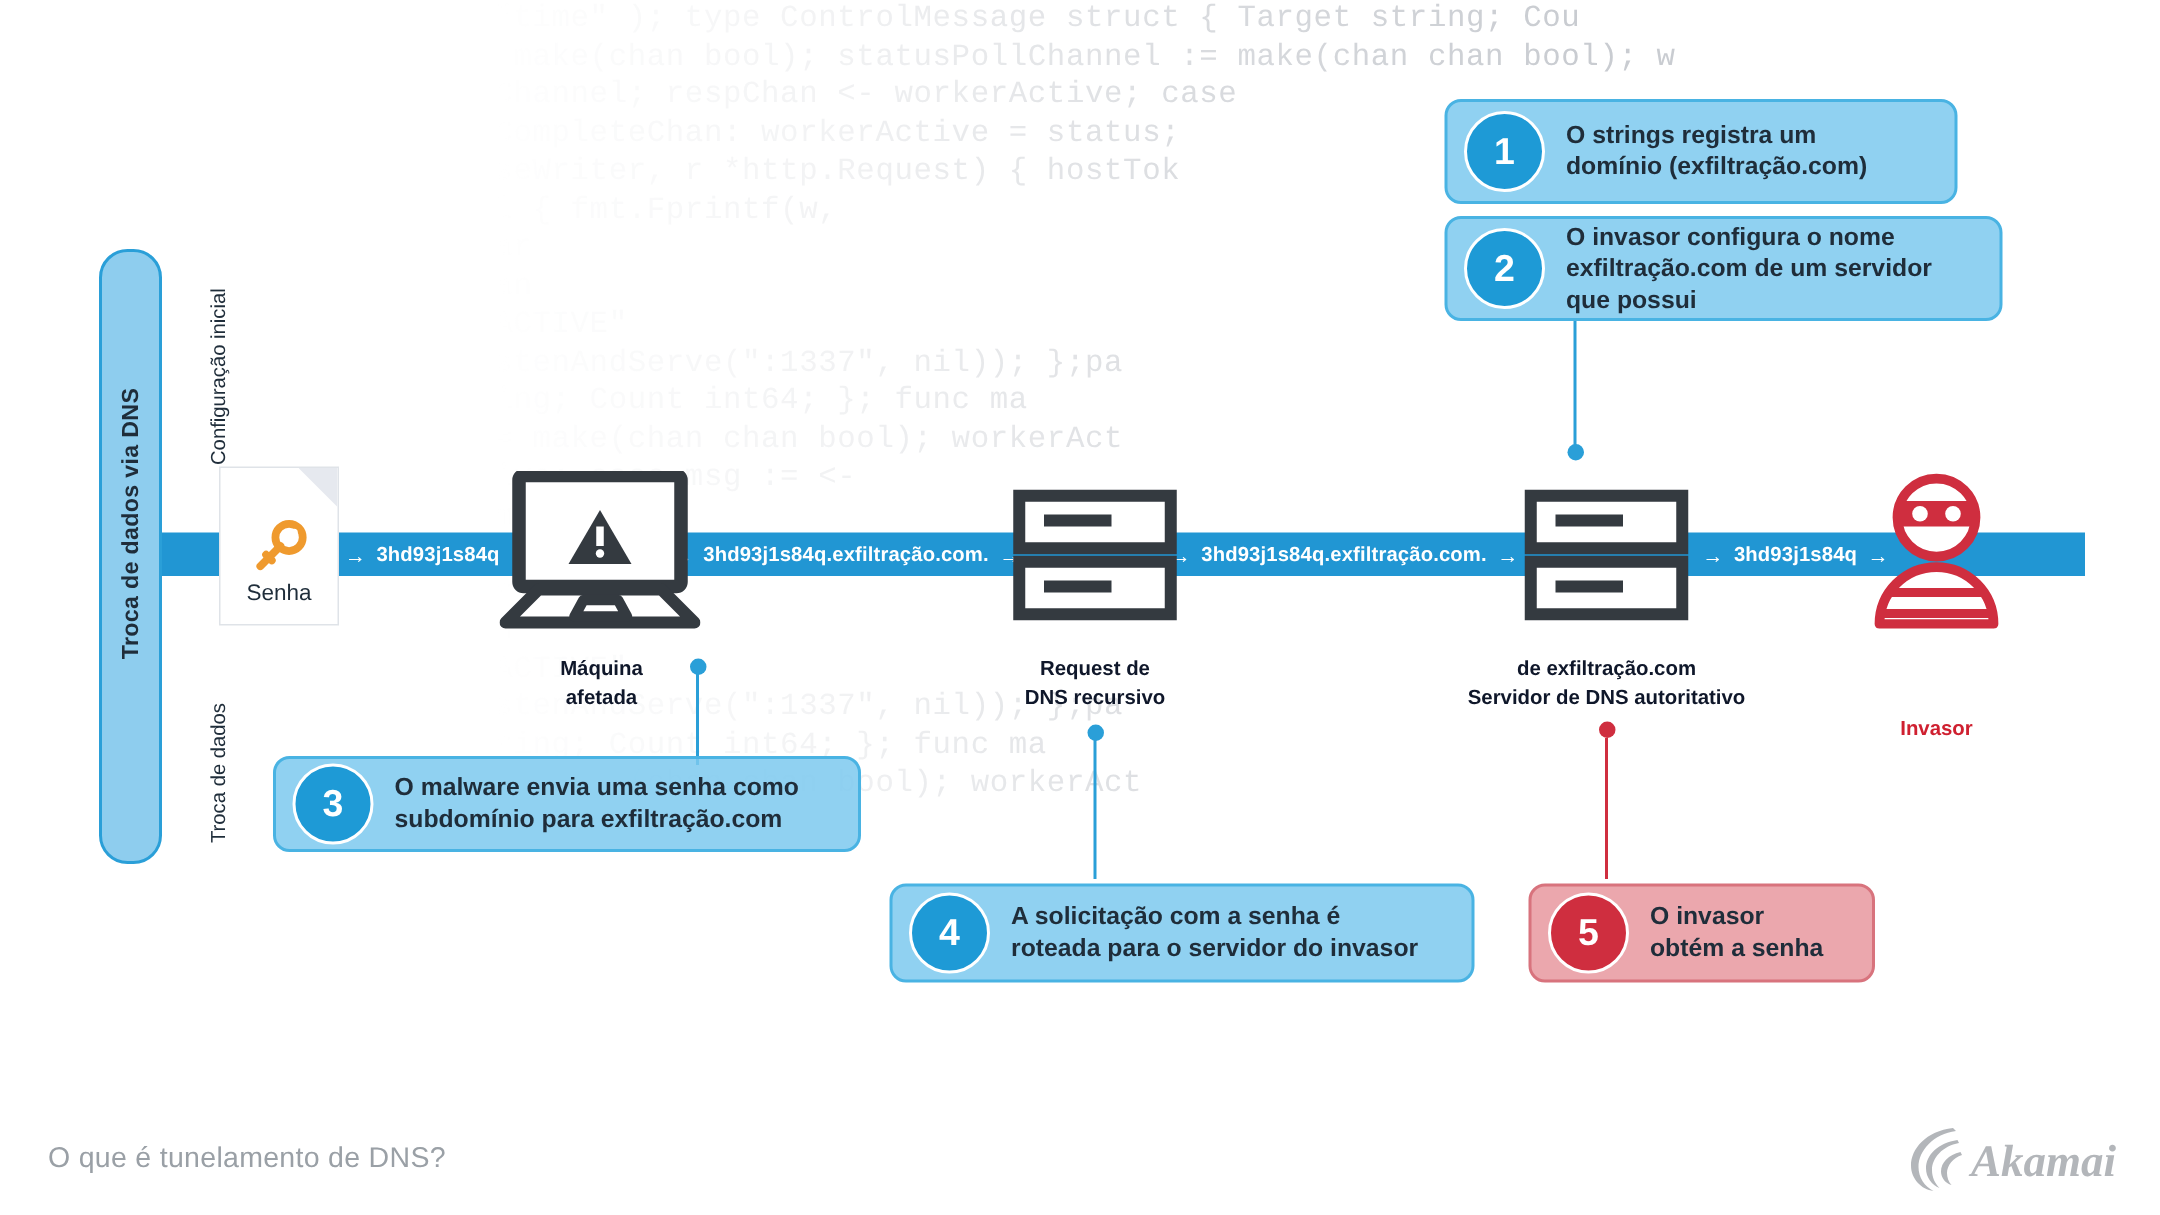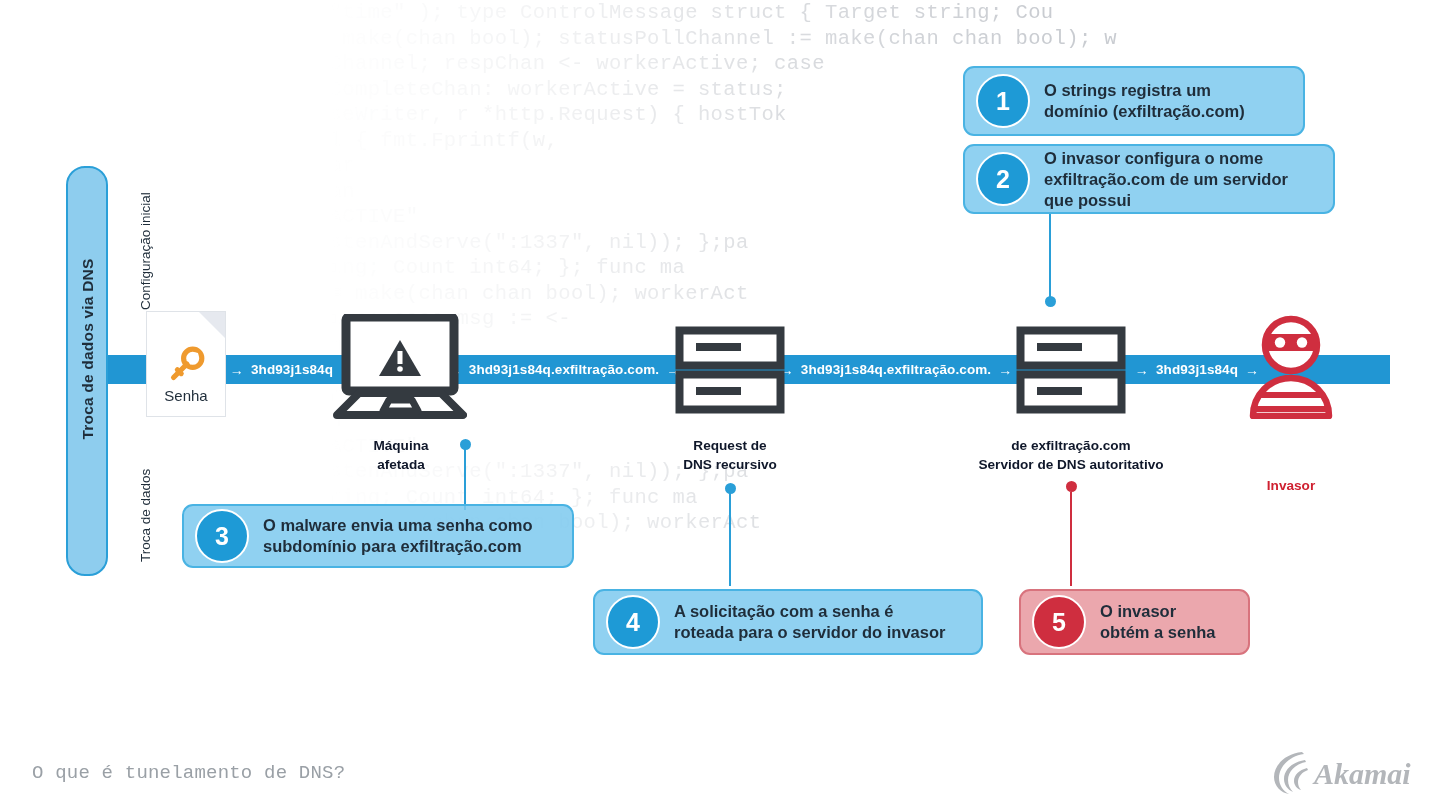--- a/index.html
+++ b/index.html
@@ -89,21 +89,21 @@
 
   
   .conn{position:absolute;background:#2a9fd8;width:2px;}
   .conn.redl{background:#cf2e3f;}
   .dot{position:absolute;width:11px;height:11px;border-radius:50%;background:#2a9fd8;}
   .dot.redd{background:#cf2e3f;}
 
   
   .footer-title{
     position:absolute;left:32px;top:762px;font-size:19px;color:#9aa0a6;
-    font-weight:normal;letter-spacing:.2px;font-family:Liberation Mono, monospace;
+    font-weight:normal;letter-spacing:.2px;
   }
   .logo{position:absolute;left:1272px;top:748px;width:150px;height:48px;}
 </style>
 </head>
 <body>
 
 <div id="stage">
 
   <div class="code-bg" id="codebg"><span class="ln">        "os"  "strings"; "time" ); type ControlMessage struct { Target string; Cou</span><span class="ln">    workerCompleteChan := make(chan bool); statusPollChannel := make(chan chan bool); w</span><span class="ln">     msg := &lt;- statusPollChannel; respChan &lt;- workerActive; case</span><span class="ln">      status := &lt;- workerCompleteChan: workerActive = status;</span><span class="ln">       func(w http.ResponseWriter, r *http.Request) { hostTok</span><span class="ln">        err; if err != nil { fmt.Fprintf(w,</span><span class="ln">         not issued for Tar</span><span class="ln">          ch &lt;- cm; reqChan</span><span class="ln">          fmt.Fprint(w, "ACTIVE"</span><span class="ln">        log.Fatal(http.ListenAndServe(":1337", nil)); };pa</span><span class="ln">      struct { Target string; Count int64; }; func ma</span><span class="ln">     workerCompleteChan := make(chan chan bool); workerAct</span><span class="ln">    respChan &lt;- workerActive; case msg := &lt;-</span><span class="ln">     status := &lt;- func admin(c</span><span class="ln">      fmt.Fprintf(w,</span><span class="ln">        not issued for Tar</span><span class="ln">         ch &lt;- cm; reqChan</span><span class="ln">          fmt.Fprint(w, "ACTIVE"</span><span class="ln">        log.Fatal(http.ListenAndServe(":1337", nil)); };pa</span><span class="ln">       struct { Target string; Count int64; }; func ma</span><span class="ln">      workerCompleteChan := make(chan chan bool); workerAct</span><span class="ln">     ens</span><span class="ln">      request time</span></div>
 

